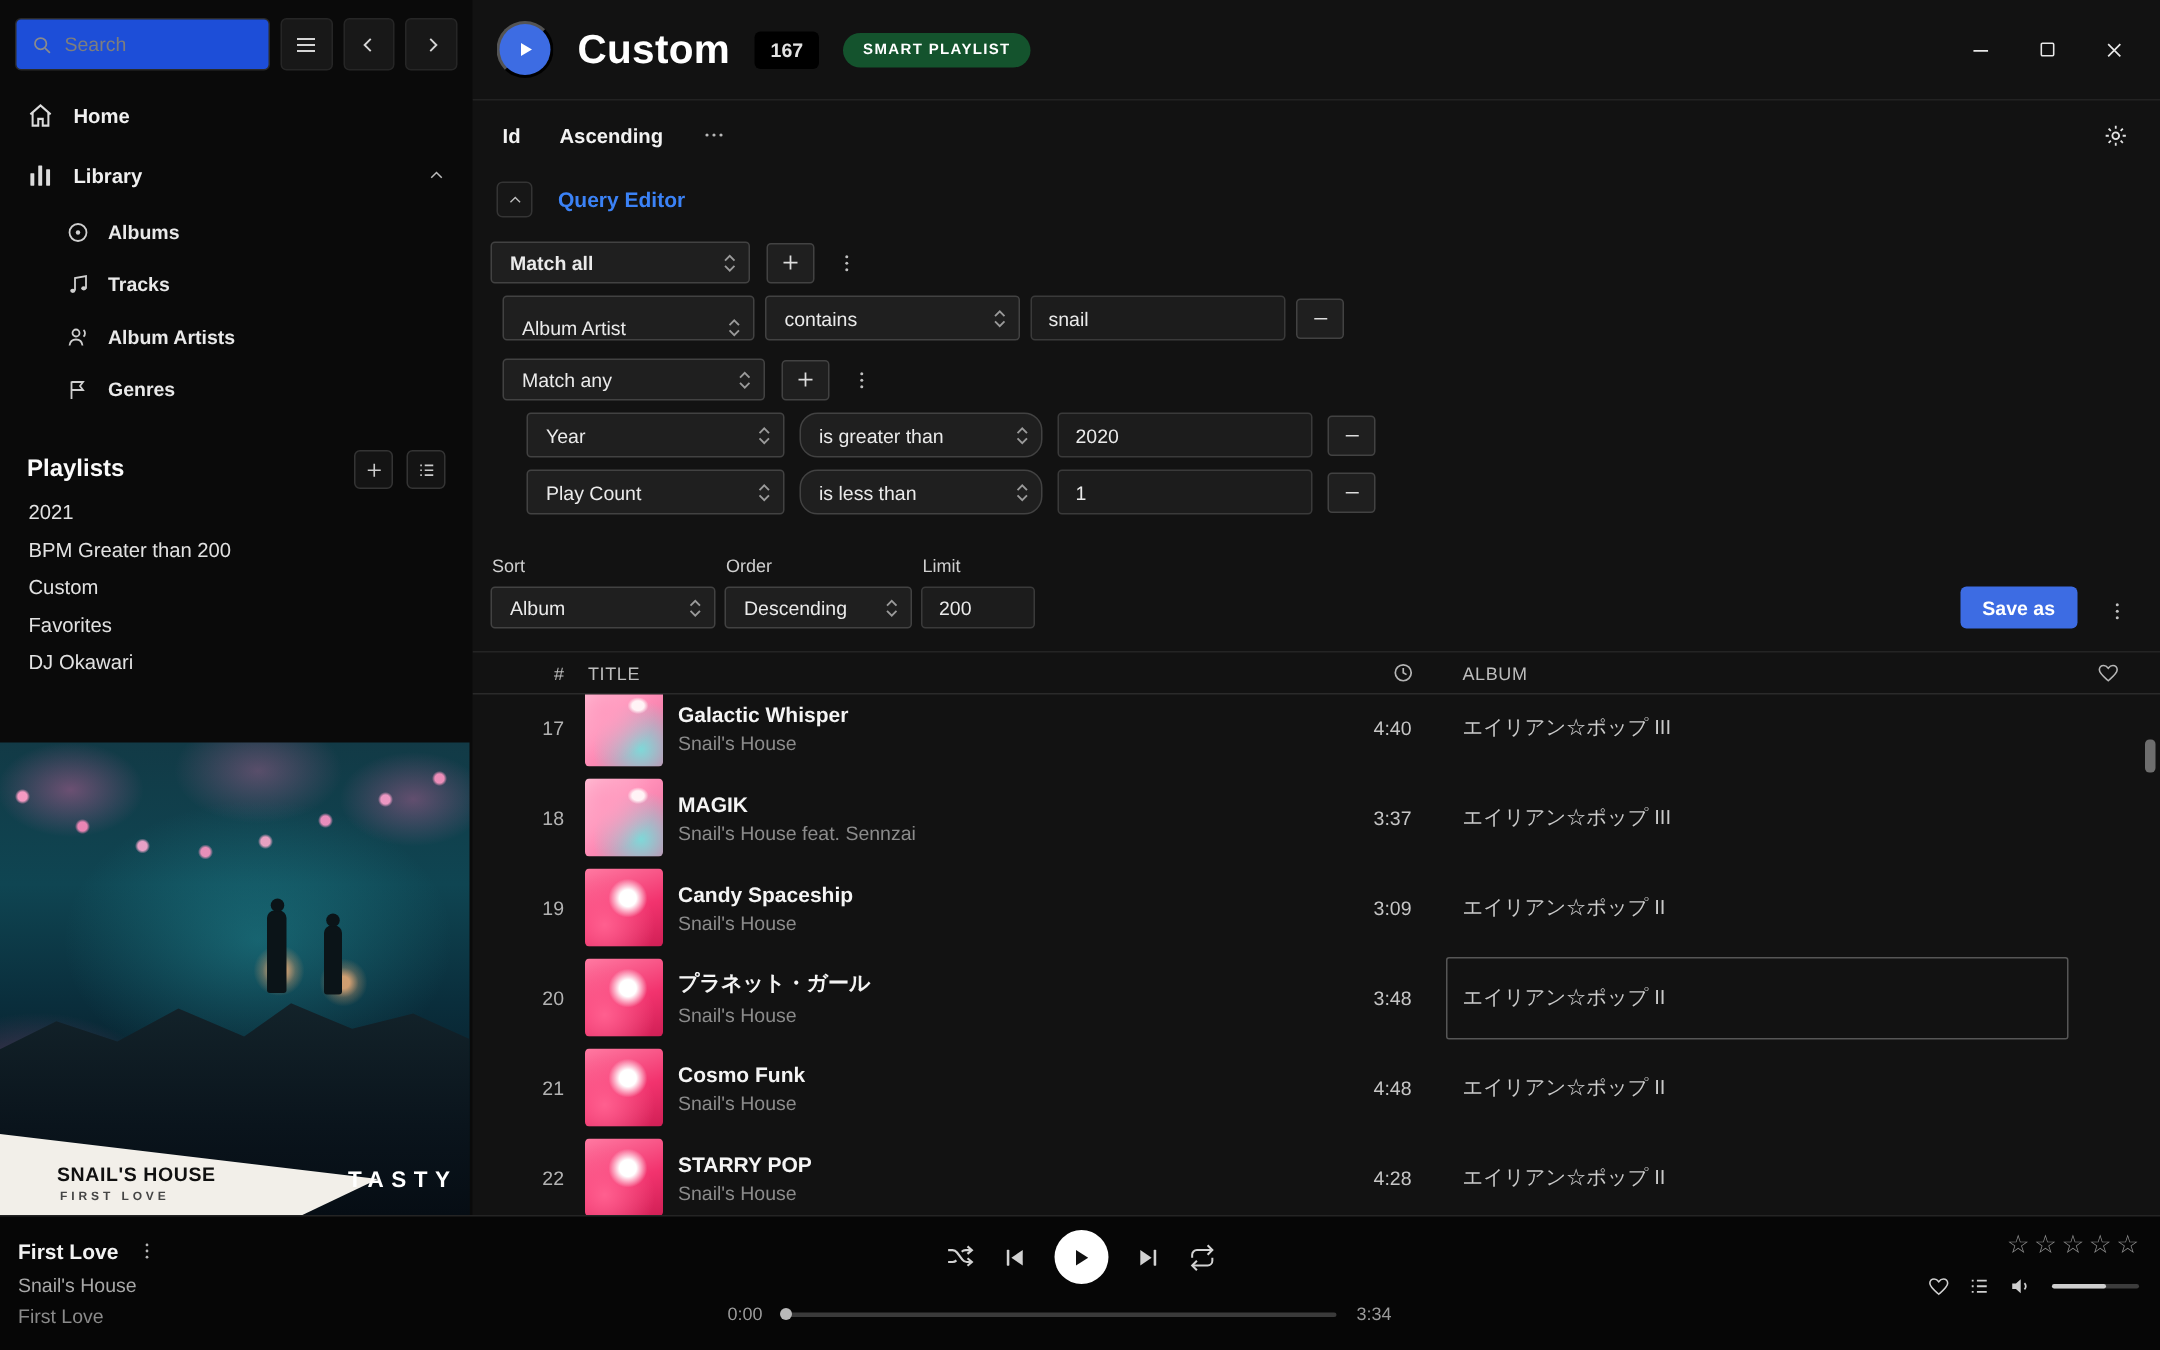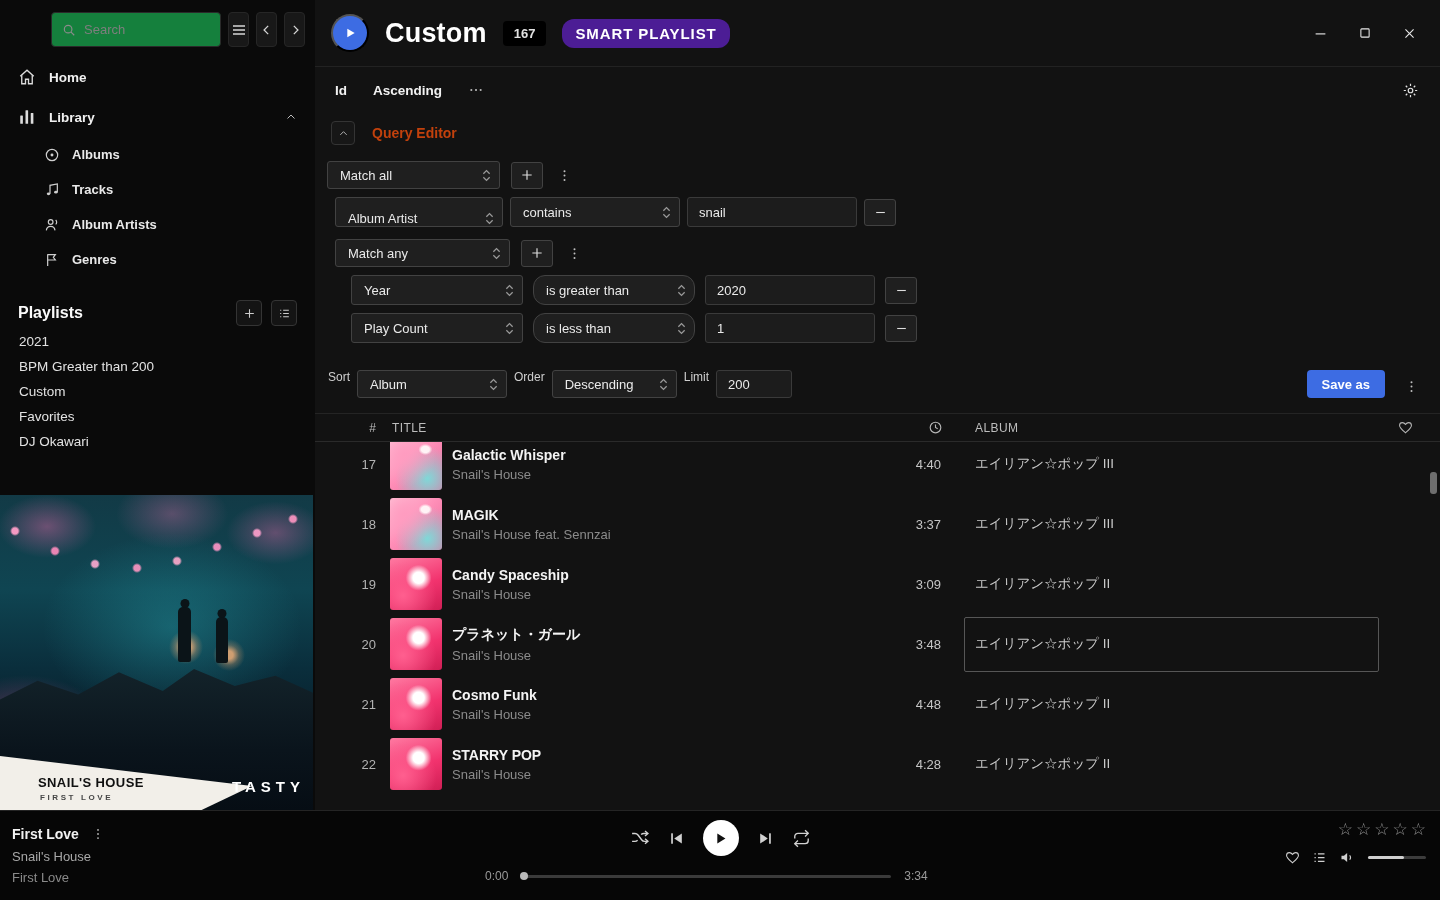--- a/index.html
+++ b/index.html
@@ -12,22 +12,22 @@
   }
   .icon { display: inline-flex; align-items: center; justify-content: center; flex: 0 0 auto; }
 
   
   .sidebar { position: absolute; left: 0; top: 0; width: 315px; height: 810px; background: #0a0a0a; z-index: 2; }
   .main    { position: absolute; left: 315px; top: 0; width: 1125px; height: 810px; background: #121212; display: flex; flex-direction: column; }
   .player  { position: absolute; left: 0; top: 810px; width: 1440px; height: 90px; background: #060606; border-top: 1px solid #242424; z-index: 3; }
 
   
   .sb-top { display: flex; align-items: center; gap: 7px; padding: 12px 10px 10px 10px; }
-  .search-box { flex: 0 0 170px; height: 35px; background: #15803d; border: 1px solid #2a2a2a; border-radius: 4px;
-                display: flex; align-items: center; gap: 8px; padding: 0 10px; color: #8b8b8b; margin-left: 41px; }
+  .search-box { flex: 0 0 170px; height: 35px; background: #1d4ed8; border: 1px solid #2a2a2a; border-radius: 4px;
+                display: flex; align-items: center; gap: 8px; padding: 0 10px; color: #8b8b8b; }
   .search-box input { background: transparent; border: none; outline: none; color: #dddddd; width: 100%;
                       font: 13px "Liberation Sans", sans-serif; }
   .search-box input::placeholder { color: #7e7e7e; }
   .sq-btn { width: 35px; height: 35px; background: #181818; border: 1px solid #262626; border-radius: 4px;
             color: #d5d5d5; display: flex; align-items: center; justify-content: center; cursor: pointer; }
 
   .nav-row { display: flex; align-items: center; gap: 13px; height: 40px; padding: 0 18px;
              font-size: 13.5px; font-weight: 700; color: #f0f0f0; cursor: pointer; }
   .nav-row .grow { flex: 1; }
   .nav-icon { color: #dcdcdc; }
@@ -76,58 +76,58 @@
   .band-title  { margin: 3px 0 0 40px; font-size: 8px; font-weight: 700; letter-spacing: 2.6px; color: #454545; }
   .art-label { position: absolute; right: 8px; bottom: 15px; color: #ffffff; font-size: 15px; font-weight: 700; letter-spacing: 5px; }
 
   
   .pl-header { height: 67px; flex: 0 0 67px; border-bottom: 1px solid #222222; display: flex; align-items: center;
                padding: 0 18px 0 16px; gap: 16px; }
   .play-circle { width: 38px; height: 38px; border-radius: 50%; background: #3d6ce3; display: flex; align-items: center;
                  justify-content: center; color: #ffffff; cursor: pointer; }
   .pl-title { font-size: 27px; font-weight: 800; color: #ffffff; letter-spacing: .2px; }
   .count-badge { background: #000000; color: #e2e2e2; font-size: 13px; font-weight: 700; padding: 5px 11px; border-radius: 4px; }
-  .type-pill { background: #4c1d95; color: #ffffff; font-size: 15px; font-weight: 800; letter-spacing: .9px;
+  .type-pill { background: #14532d; color: #ffffff; font-size: 10px; font-weight: 800; letter-spacing: .9px;
                padding: 6px 13px; border-radius: 12px; }
   .win-controls { margin-left: auto; display: flex; gap: 32px; align-items: center; color: #e8e8e8; padding-right: 6px; }
   .win-btn { background: none; border: none; color: #e8e8e8; display: flex; cursor: pointer; }
 
   
   .toolbar { display: flex; align-items: center; height: 46px; flex: 0 0 46px; padding: 0 21px 0 20px; gap: 26px;
              font-size: 13.5px; font-weight: 700; color: #f2f2f2; }
   .toolbar .gear-btn { margin-left: auto; background: none; border: none; color: #e3e3e3; display: flex; cursor: pointer; }
   .dots-h { color: #b9b9b9; }
 
   
   .qe-head { display: flex; align-items: center; gap: 17px; padding-left: 16px; height: 32px; margin-top: 4px; }
   .collapse-btn { width: 24px; height: 24px; border: 1px solid #343434; background: #171717; border-radius: 4px;
                   color: #bcbcbc; display: flex; align-items: center; justify-content: center; cursor: pointer; }
-  .qe-title { font-size: 14px; font-weight: 700; color: #c2410c; }
+  .qe-title { font-size: 14px; font-weight: 700; color: #3b82f6; }
 
   .select { height: 30px; background: #1f1f1f; border: 1px solid #424242; border-radius: 3px; display: flex;
             align-items: center; justify-content: space-between; padding: 0 8px 0 12px; font-size: 13px;
             color: #eaeaea; cursor: pointer; }
   .select .updown { color: #9a9a9a; }
   .select.h28 { height: 28px; }
   .text-input { height: 30px; background: #1c1c1c; border: 1px solid #3a3a3a; border-radius: 3px; color: #eaeaea;
                 font: 13px "Liberation Sans", sans-serif; padding: 0 11px; outline: none; }
   .icon-sq { width: 32px; height: 27px; border: 1px solid #424242; background: #1f1f1f; border-radius: 3px;
              color: #dddddd; display: flex; align-items: center; justify-content: center; cursor: pointer; }
   .kebab-btn { background: none; border: none; color: #c0c0c0; display: flex; padding: 0 3px; cursor: pointer; }
 
   .match-row { display: flex; align-items: center; gap: 11px; margin: 12px 0 0 12px; }
   .match-row.indent1 { margin-left: 20px; }
   .rule-row  { display: flex; align-items: center; gap: 7px; margin: 8px 0 0 20px; }
   .rule-row.indent2 { margin-left: 36px; gap: 10px; }
 
-  .w173 { width: 173px; } .w175 { width: 175px; } .w168 { width: 168px; align-items: flex-end; } .w170 { width: 170px; }
+  .w173 { width: 173px; font-weight: bold; } .w175 { width: 175px; } .w168 { width: 168px; align-items: flex-end; } .w170 { width: 170px; }
   .w172 { width: 172px; } .w162 { width: 162px; border-radius: 12px; } .w150 { width: 150px; } .w125 { width: 125px; } .w76 { width: 76px; }
 
   .sort-row { display: flex; align-items: flex-end; gap: 6px; margin: 27px 12px 0 12px; }
-  .field-group { display: flex; flex-direction: row; gap: 7px; }
+  .field-group { display: flex; flex-direction: column; gap: 7px; }
   .field-label { font-size: 12px; color: #cfcfcf; padding-left: 1px; }
   .save-btn { height: 28px; padding: 0 15px; background: #3d6ce3; color: #ffffff; border: none; border-radius: 4px;
               font: 700 13px "Liberation Sans", sans-serif; margin-left: auto; cursor: pointer; }
   .sort-row .kebab-btn { margin: 0 6px 4px 10px; }
 
   
   .tgrid { display: grid; grid-template-columns: 75px 62px 1fr 80px 420px 45px; align-items: center; }
   .table-head { height: 28px; margin-top: 15px; border-top: 1px solid #242424; border-bottom: 1px solid #2a2a2a;
                 font-size: 12px; color: #bdbdbd; flex: 0 0 29px; }
   .th-num { text-align: right; padding-right: 14px; }

